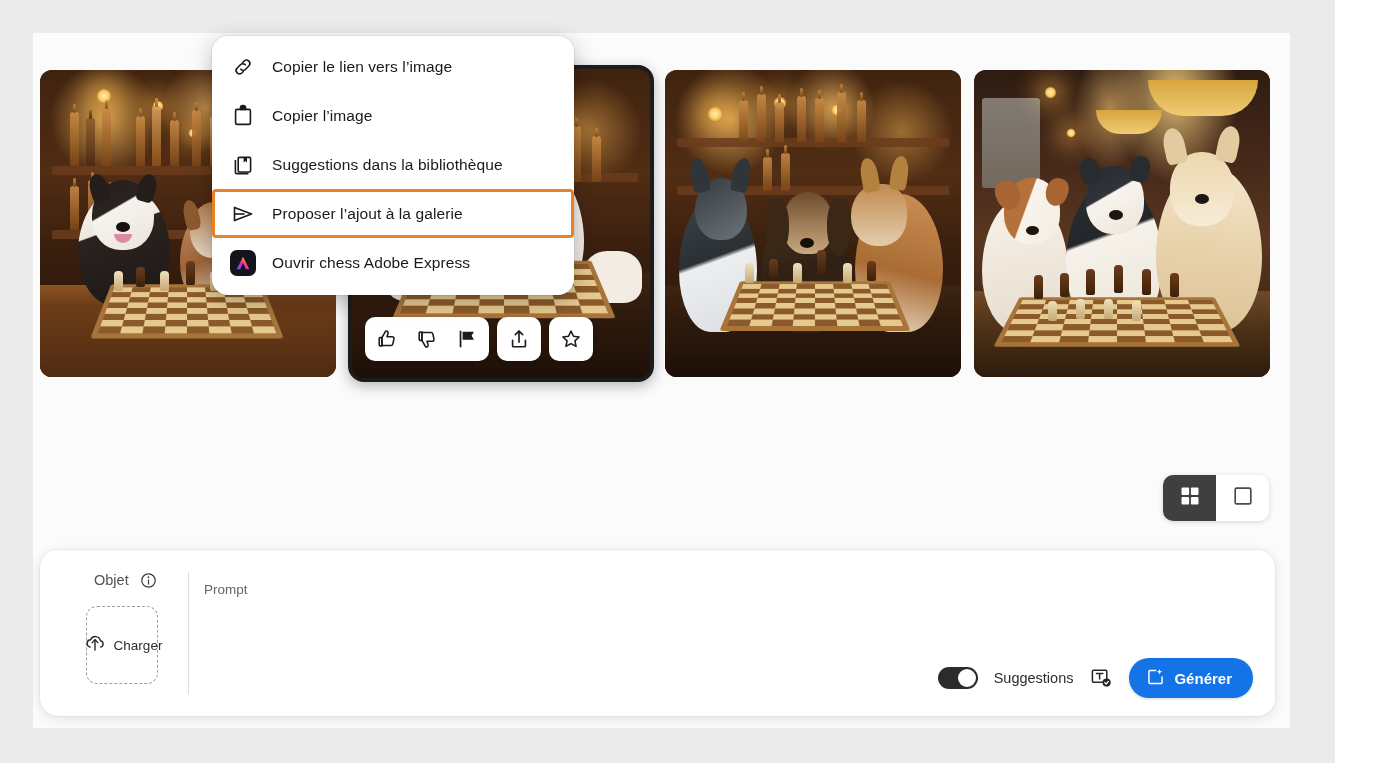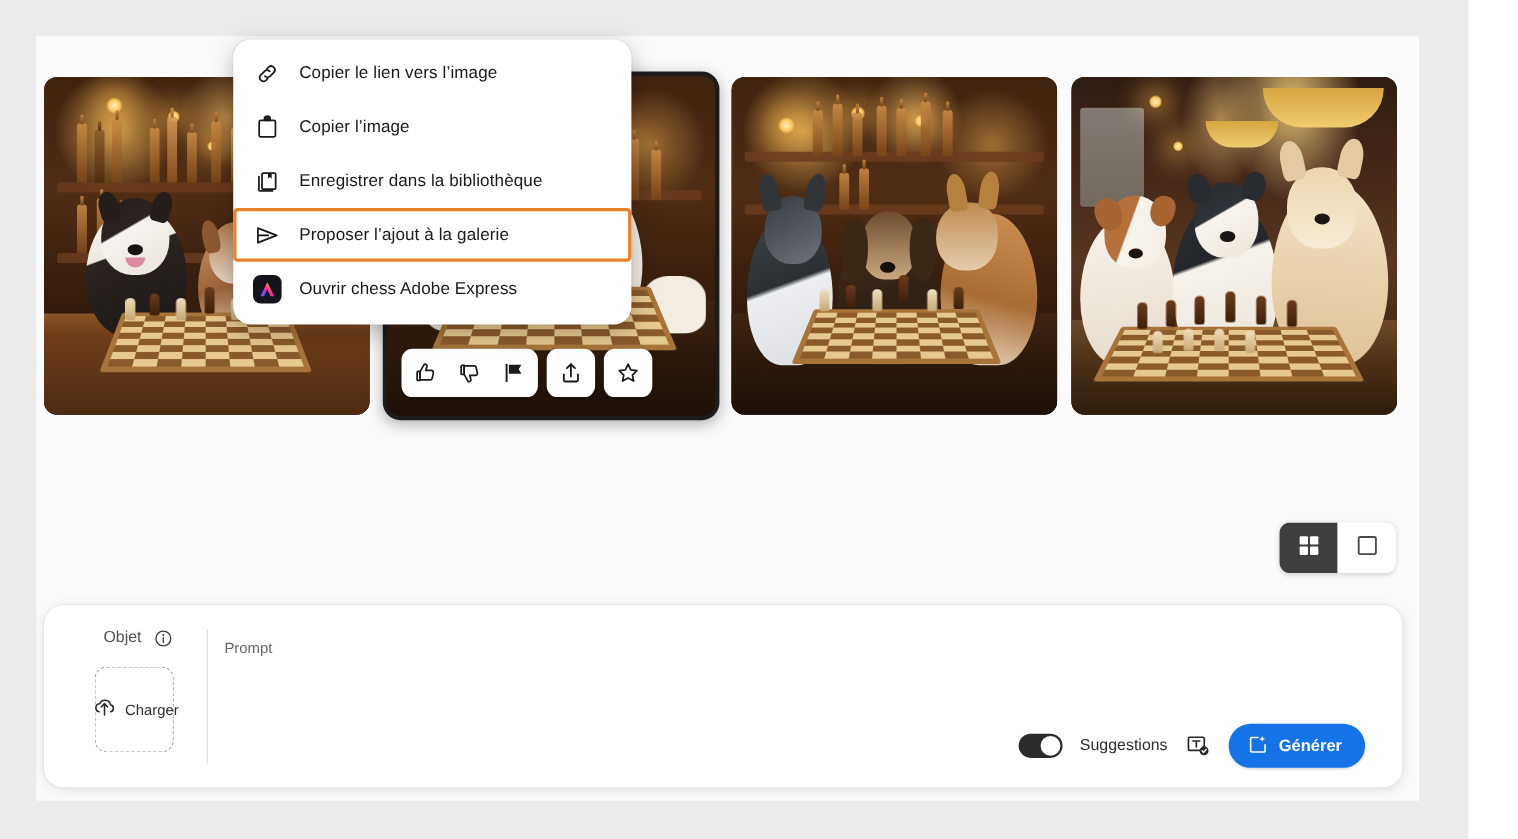--- a/index.html
+++ b/index.html
@@ -272,21 +272,21 @@
     right: 24px;
   }
   .prompt-label { font-size: 13.5px; color: #63666b; }
   .prompt-text {
     margin-top: 13px;
     font-size: 15.5px; color: #16181c;
     letter-spacing: .05px;
   }
   .prompt-actions {
     position: absolute;
-    right: 34px; bottom: 18px;
+    right: 22px; bottom: 18px;
     display: flex; align-items: center; gap: 16px;
   }
   .toggle {
     width: 40px; height: 22px;
     border-radius: 11px;
     background: #2b2b2b;
     position: relative;
     cursor: pointer;
   }
   .toggle .knob {
@@ -856,21 +856,21 @@
     </div>
 
     <div class="ctx-item">
       <span class="ci">
         <svg width="24" height="24" viewBox="0 0 24 24" fill="none" stroke="#1a1a1a" stroke-width="1.6" stroke-linejoin="round">
           <rect x="7.2" y="4.4" width="12.4" height="14.6" rx="1.2"></rect>
           <path d="M4.4 7v12.4a1.2 1.2 0 0 0 1.2 1.2h11.8"></path>
           <path d="M12.6 4.4h3.4v5l-1.7-1.4-1.7 1.4z" fill="#1a1a1a" stroke="none"></path>
         </svg>
       </span>
-      <span class="cl">Enregistrer dans la bibliothèque</span>
+      <span class="cl">Suggestions dans la bibliothèque</span>
     </div>
 
     <div class="ctx-item selected">
       <span class="ci">
         <svg width="26" height="26" viewBox="0 0 26 26" fill="none" stroke="#1a1a1a" stroke-width="1.6" stroke-linejoin="round">
           <path d="M4.5 6.4 21.5 13 4.5 19.6z"></path>
           <path d="M4.5 13h10"></path>
         </svg>
       </span>
       <span class="cl">Proposer l’ajout à la galerie</span>

